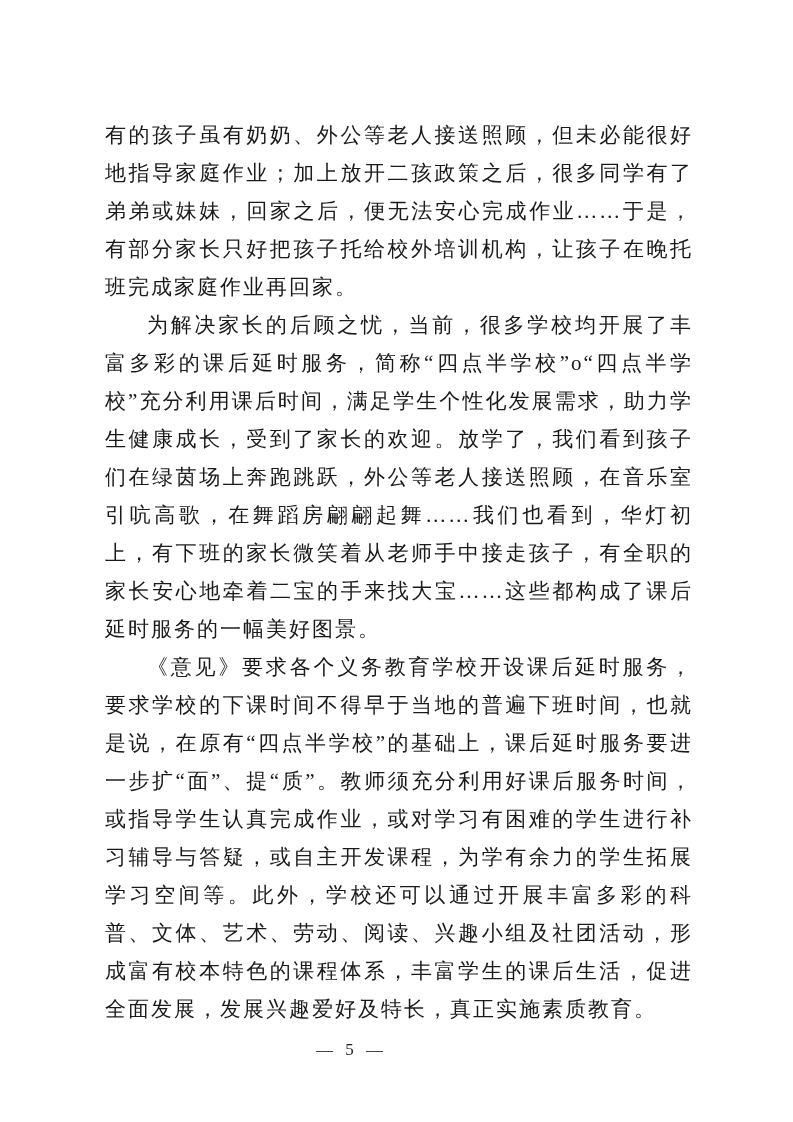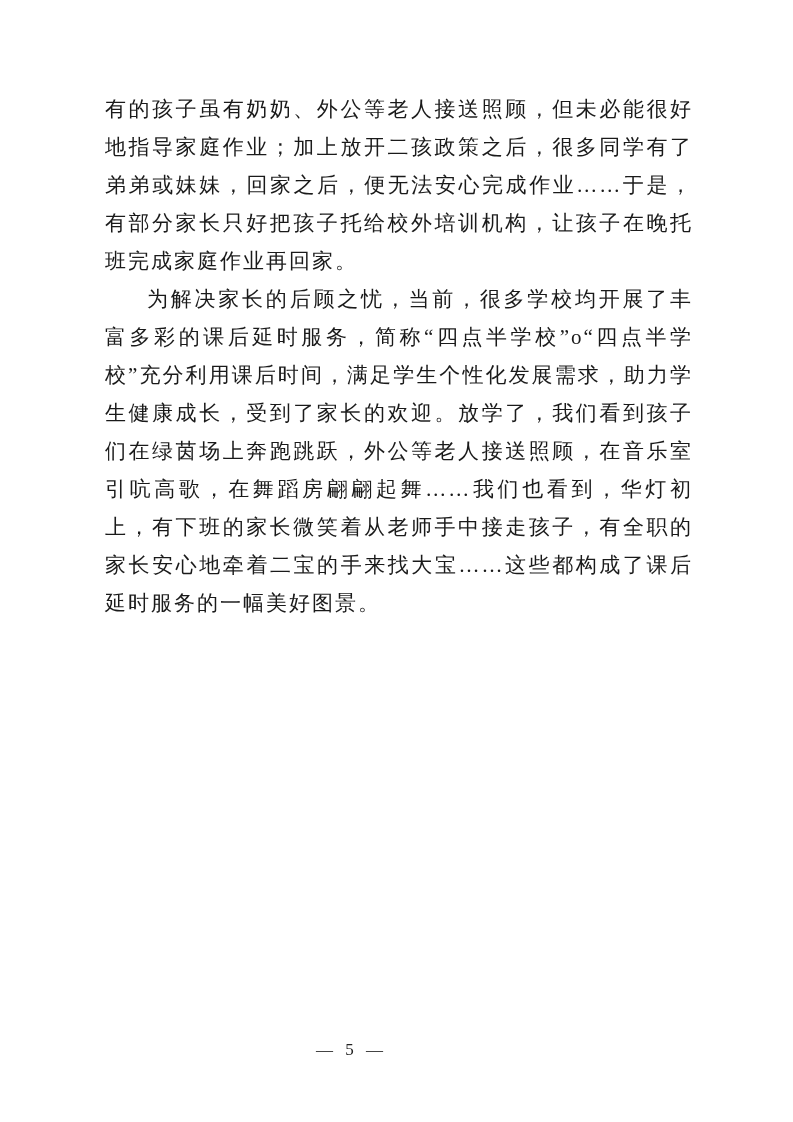--- a/index.html
+++ b/index.html
@@ -10,21 +10,21 @@
     background: #ffffff;
     font-family: "Liberation Serif", "DejaVu Serif", serif;
     color: #1a1a1a;
   }
 
   .page {
     position: relative;
     width: 703px;
     height: 1122px;
     background: #ffffff;
-    padding: 90px 100px 0 105px;
+    padding: 116px 100px 0 105px;
     overflow: hidden;
   }
 
   .content {
     width: 588px;
   }
 
   .para {
     font-size: 21px;
     line-height: 38px;
@@ -49,16 +49,17 @@
     color: #222;
   }
 </style>
 </head>
 <body>
 
 <div class="page">
   <div class="content">
     <p class="para">有的孩子虽有奶奶、外公等老人接送照顾，但未必能很好地指导家庭作业；加上放开二孩政策之后，很多同学有了弟弟或妹妹，回家之后，便无法安心完成作业……于是，有部分家长只好把孩子托给校外培训机构，让孩子在晚托班完成家庭作业再回家。</p>
     <p class="para indent">为解决家长的后顾之忧，当前，很多学校均开展了丰富多彩的课后延时服务，简称“四点半学校”o“四点半学校”充分利用课后时间，满足学生个性化发展需求，助力学生健康成长，受到了家长的欢迎。放学了，我们看到孩子们在绿茵场上奔跑跳跃，外公等老人接送照顾，在音乐室引吭高歌，在舞蹈房翩翩起舞……我们也看到，华灯初上，有下班的家长微笑着从老师手中接走孩子，有全职的家长安心地牵着二宝的手来找大宝……这些都构成了课后延时服务的一幅美好图景。</p>
+    <p class="para indent">《意见》要求各个义务教育学校开设课后延时服务，要求学校的下课时间不得早于当地的普遍下班时间，也就是说，在原有“四点半学校”的基础上，课后延时服务要进一步扩“面”、提“质”。教师须充分利用好课后服务时间，或指导学生认真完成作业，或对学习有困难的学生进行补习辅导与答疑，或自主开发课程，为学有余力的学生拓展学习空间等。此外，学校还可以通过开展丰富多彩的科普、文体、艺术、劳动、阅读、兴趣小组及社团活动，形成富有校本特色的课程体系，丰富学生的课后生活，促进全面发展，发展兴趣爱好及特长，真正实施素质教育。</p>
   </div>
 
   <div class="page-number">— 5 —</div>
 </div>
 
 </body></html>

